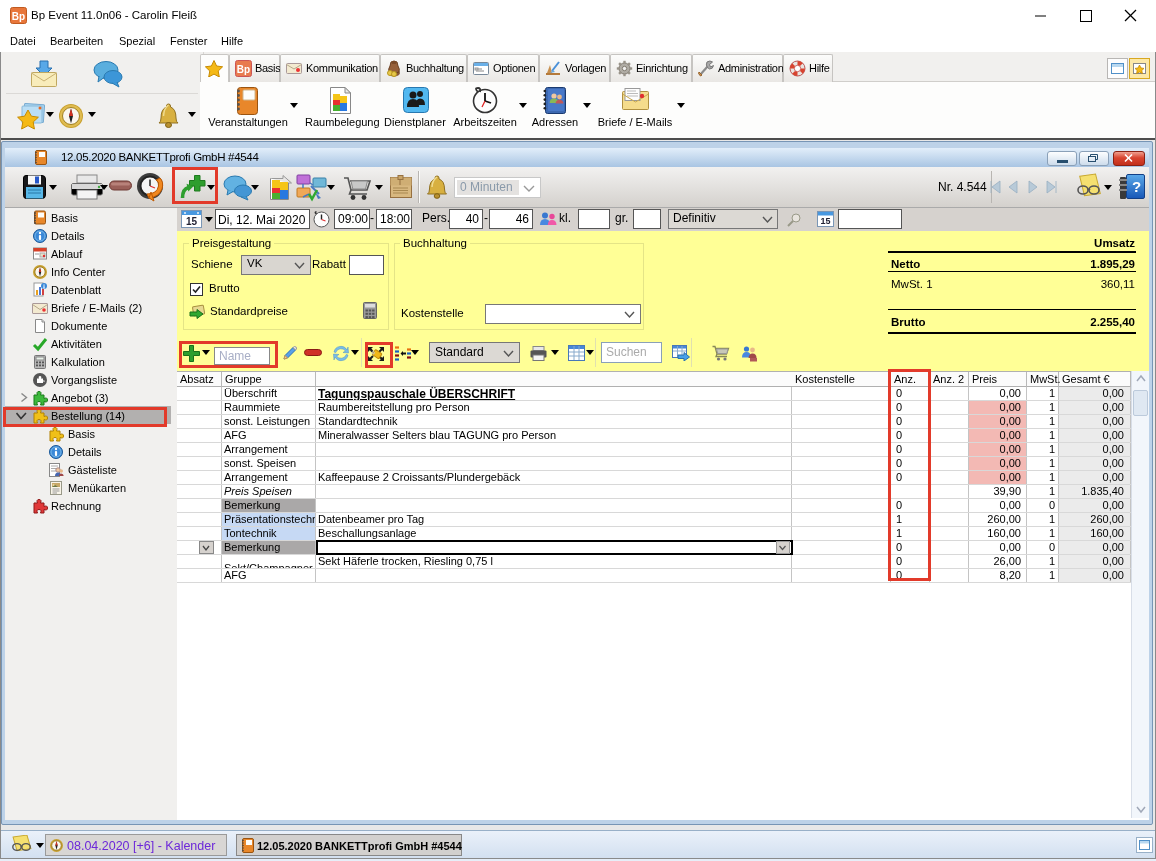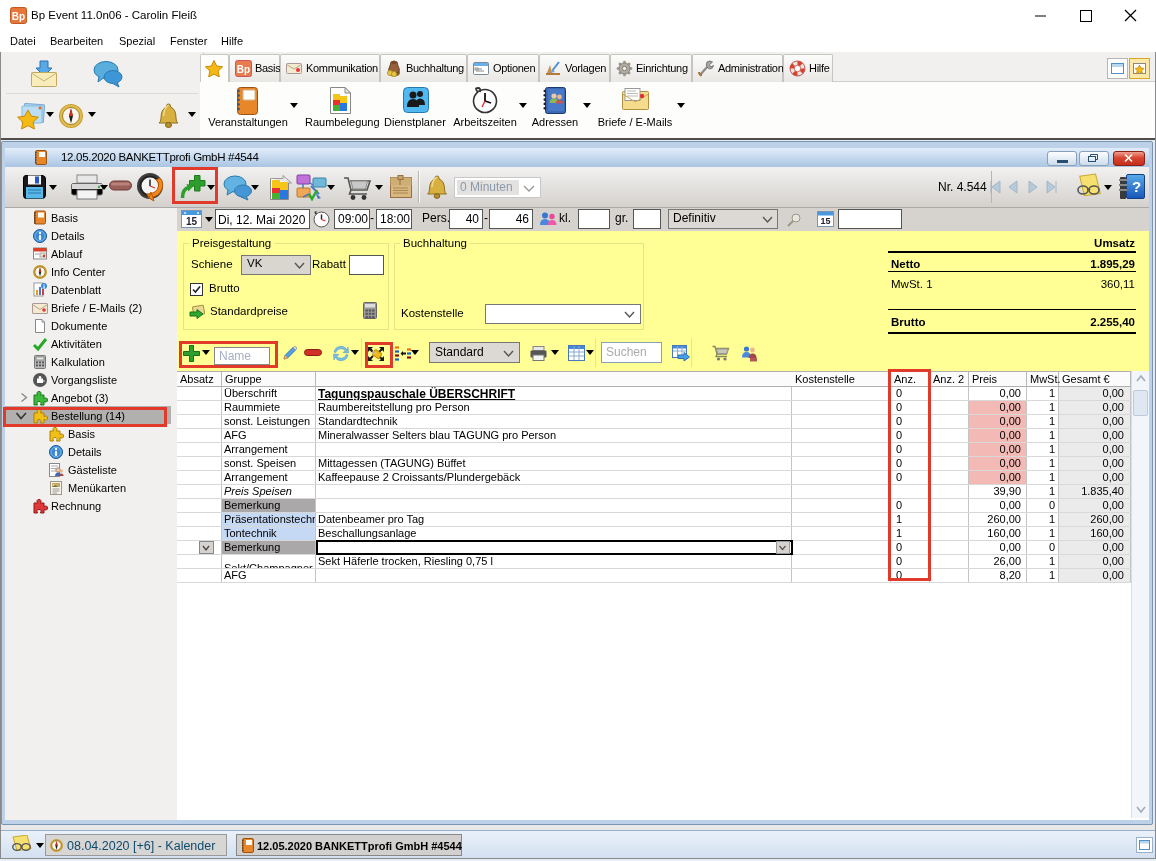--- a/index.html
+++ b/index.html
@@ -958,23 +958,20 @@
 <div class="abs" style="left:713px;top:0;width:1px;height:14px;background:#c4c4c4;"></div>
 <div class="abs" style="left:752px;top:0;width:1px;height:14px;background:#c4c4c4;"></div>
 <div class="abs" style="left:791px;top:0;width:1px;height:14px;background:#c4c4c4;"></div>
 <div class="abs" style="left:849px;top:0;width:1px;height:14px;background:#c4c4c4;"></div>
 <div class="abs" style="left:881px;top:0;width:1px;height:14px;background:#c4c4c4;"></div>
 <div class="abs" style="left:953px;top:0;width:1px;height:14px;background:#c4c4c4;"></div>
 <div class="abs" style="left:0;top:13px;width:954px;height:1px;background:#d8d8d8;"></div>
 <div class="abs" style="left:45px;top:0;width:93px;height:13px;overflow:hidden;">
               <span style="position:absolute;left:2px;top:0;white-space:nowrap;">sonst. Speisen</span>
             </div>
-<div class="abs" style="left:139px;top:0;width:475px;height:13px;overflow:hidden;">
-              <span style="position:absolute;left:2px;top:0;white-space:nowrap;">Mittagessen (TAGUNG) Büffet</span>
-            </div>
 <div class="abs" style="left:714px;top:0;width:38px;height:13px;">
               <span style="position:absolute;left:5px;top:0;">0</span>
             </div>
 <div class="abs" style="left:792px;top:0;width:57px;height:13px;background:#f3b9b4;">
               <span style="position:absolute;right:5px;top:0;">0,00</span>
             </div>
 <div class="abs" style="left:850px;top:0;width:31px;height:13px;">
               <span style="position:absolute;right:3px;top:0;">1</span>
             </div>
 <div class="abs" style="left:882px;top:0;width:71px;height:13px;background:#ebebeb;">
@@ -1241,21 +1238,21 @@
       <path d="M13 12 Q13.5 10.8 14 12" fill="none" stroke="#555" stroke-width="1.2"></path>
     </svg>
 <div class="abs darr" style="left:36px;top:12px;"></div>
 <div class="abs" style="left:45px;top:3px;width:182px;height:22px;background:#d8d6d4;border:1px solid #9a9a9a;">
   <svg class="abs" style="left:3px;top:3px;" width="15" height="15">
         <circle cx="7.5" cy="7.5" r="6.5" fill="#c8a030"></circle>
         <circle cx="7.5" cy="7.5" r="4.8" fill="#faf6ee" stroke="#a08020"></circle>
         <path d="M7.5 3 L8.6 7.5 L7.5 12 L6.4 7.5 Z" fill="#222"></path>
         <path d="M7.5 3 L8.6 7.5 L6.4 7.5 Z" fill="#d03020"></path>
       </svg>
-  <div class="abs" style="left:21px;top:4px;font-size:12.5px;white-space:nowrap;color:#0c4a6e;">08.04.2020 [+6] - Kalender</div>
+  <div class="abs" style="left:21px;top:4px;font-size:12.5px;white-space:nowrap;color:#6d28d9;">08.04.2020 [+6] - Kalender</div>
 </div>
 <div class="abs" style="left:236px;top:3px;width:226px;height:22px;background:#d2d0ce;border:1px solid #888;">
   <svg class="abs" style="left:4px;top:3px;" width="13" height="15">
         <rect x="1.5" y="0.5" width="11" height="14" rx="1.5" fill="#e8872a" stroke="#9a5410"></rect>
         <rect x="5" y="2" width="6" height="5" fill="#fdfdfa"></rect>
         <g fill="#444">
           <circle cx="2" cy="2.5" r="0.8"></circle>
           <circle cx="2" cy="5" r="0.8"></circle>
           <circle cx="2" cy="7.5" r="0.8"></circle>
           <circle cx="2" cy="10" r="0.8"></circle>

